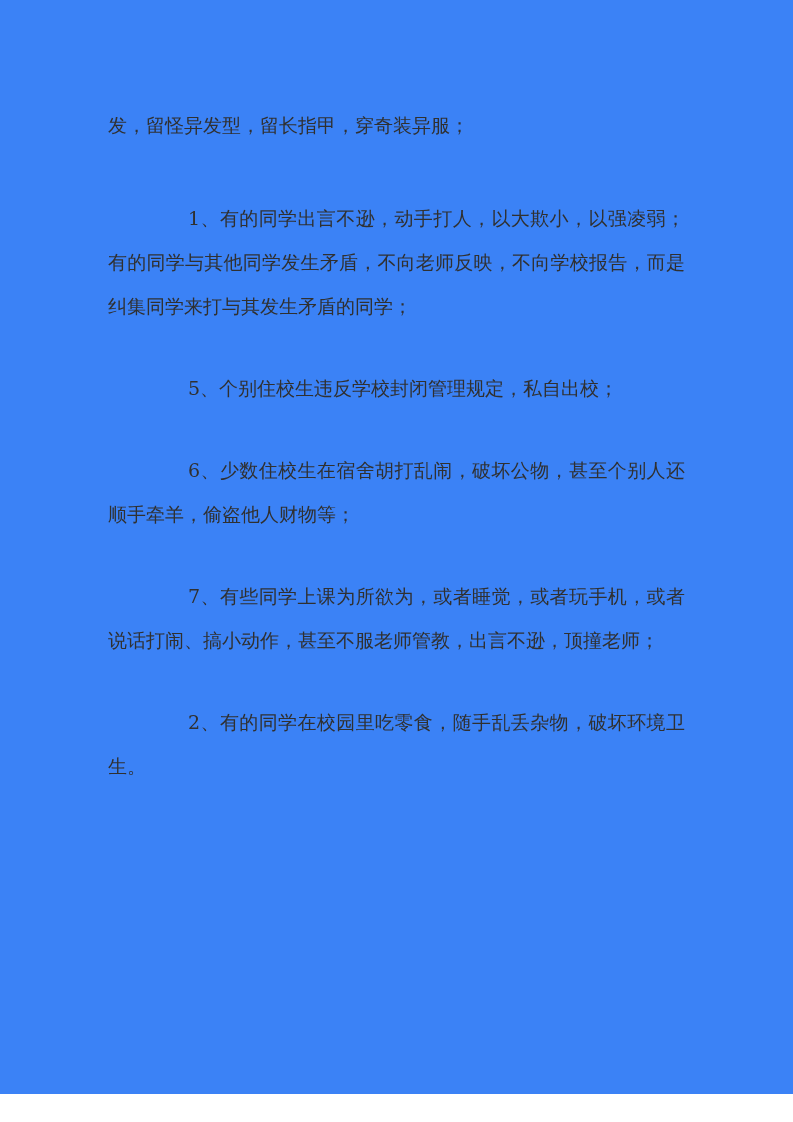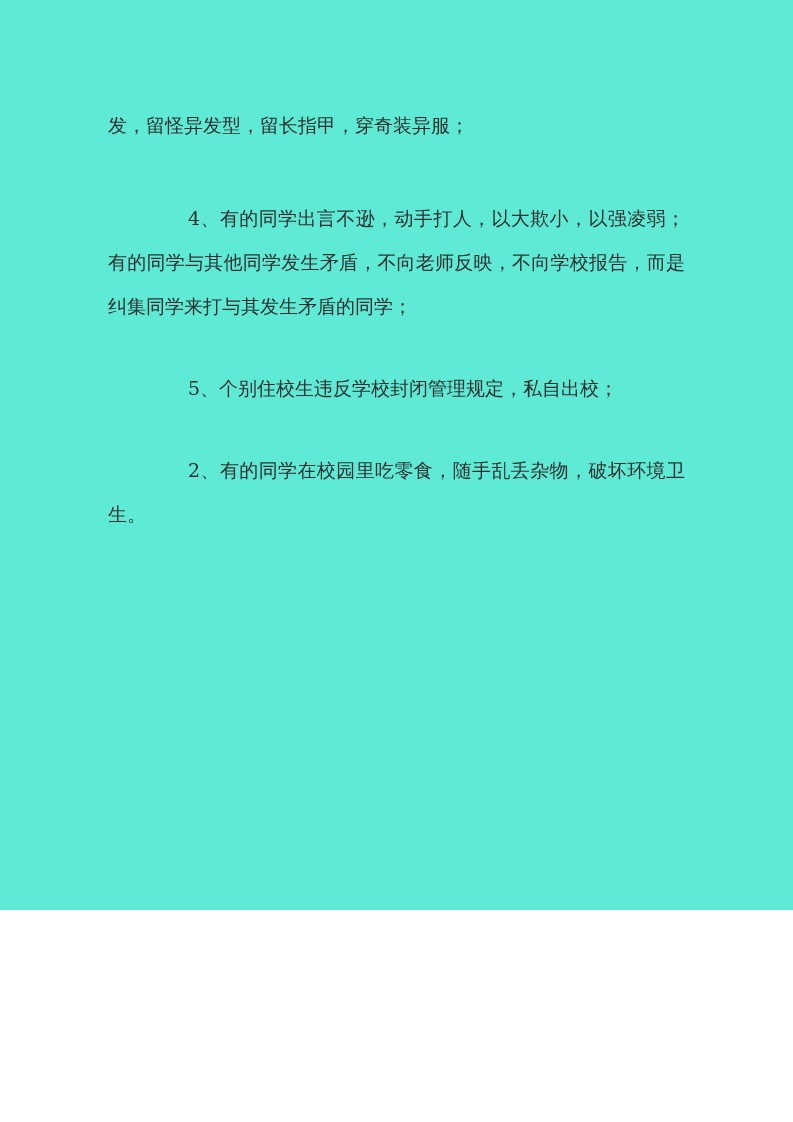--- a/index.html
+++ b/index.html
@@ -8,23 +8,23 @@
     background: #ffffff;
   }
   body {
     width: 793px;
     height: 1122px;
     overflow: hidden;
   }
   .page {
     box-sizing: border-box;
     width: 793px;
-    height: 910px;
+    height: 1094px;
     padding: 103px 108px 40px 108px;
-    background: #5eead4;
+    background: #3b82f6;
   }
   .para {
     margin: 0 0 38px 0;
     font-family: "DejaVu Serif", "Liberation Serif", serif;
     font-size: 19px;
     line-height: 44px;
     color: #303030;
     text-align: justify;
     text-justify: inter-ideograph;
     text-indent: 80px;
@@ -38,21 +38,23 @@
     margin-bottom: 0;
   }
 </style>
 </head>
 <body>
 
 <main class="page">
   <p class="para continuation">发，留怪异发型，留长指甲，穿奇装异服；</p>
 
 
-  <p class="para">4、有的同学出言不逊，动手打人，以大欺小，以强凌弱；有的同学与其他同学发生矛盾，不向老师反映，不向学校报告，而是纠集同学来打与其发生矛盾的同学；</p>
+  <p class="para">1、有的同学出言不逊，动手打人，以大欺小，以强凌弱；有的同学与其他同学发生矛盾，不向老师反映，不向学校报告，而是纠集同学来打与其发生矛盾的同学；</p>
 
   <p class="para">5、个别住校生违反学校封闭管理规定，私自出校；</p>
 
+  <p class="para">6、少数住校生在宿舍胡打乱闹，破坏公物，甚至个别人还顺手牵羊，偷盗他人财物等；</p>
 
+  <p class="para">7、有些同学上课为所欲为，或者睡觉，或者玩手机，或者说话打闹、搞小动作，甚至不服老师管教，出言不逊，顶撞老师；</p>
 
   <p class="para">2、有的同学在校园里吃零食，随手乱丢杂物，破坏环境卫生。</p>
 
 </main>
 
 </body></html>

